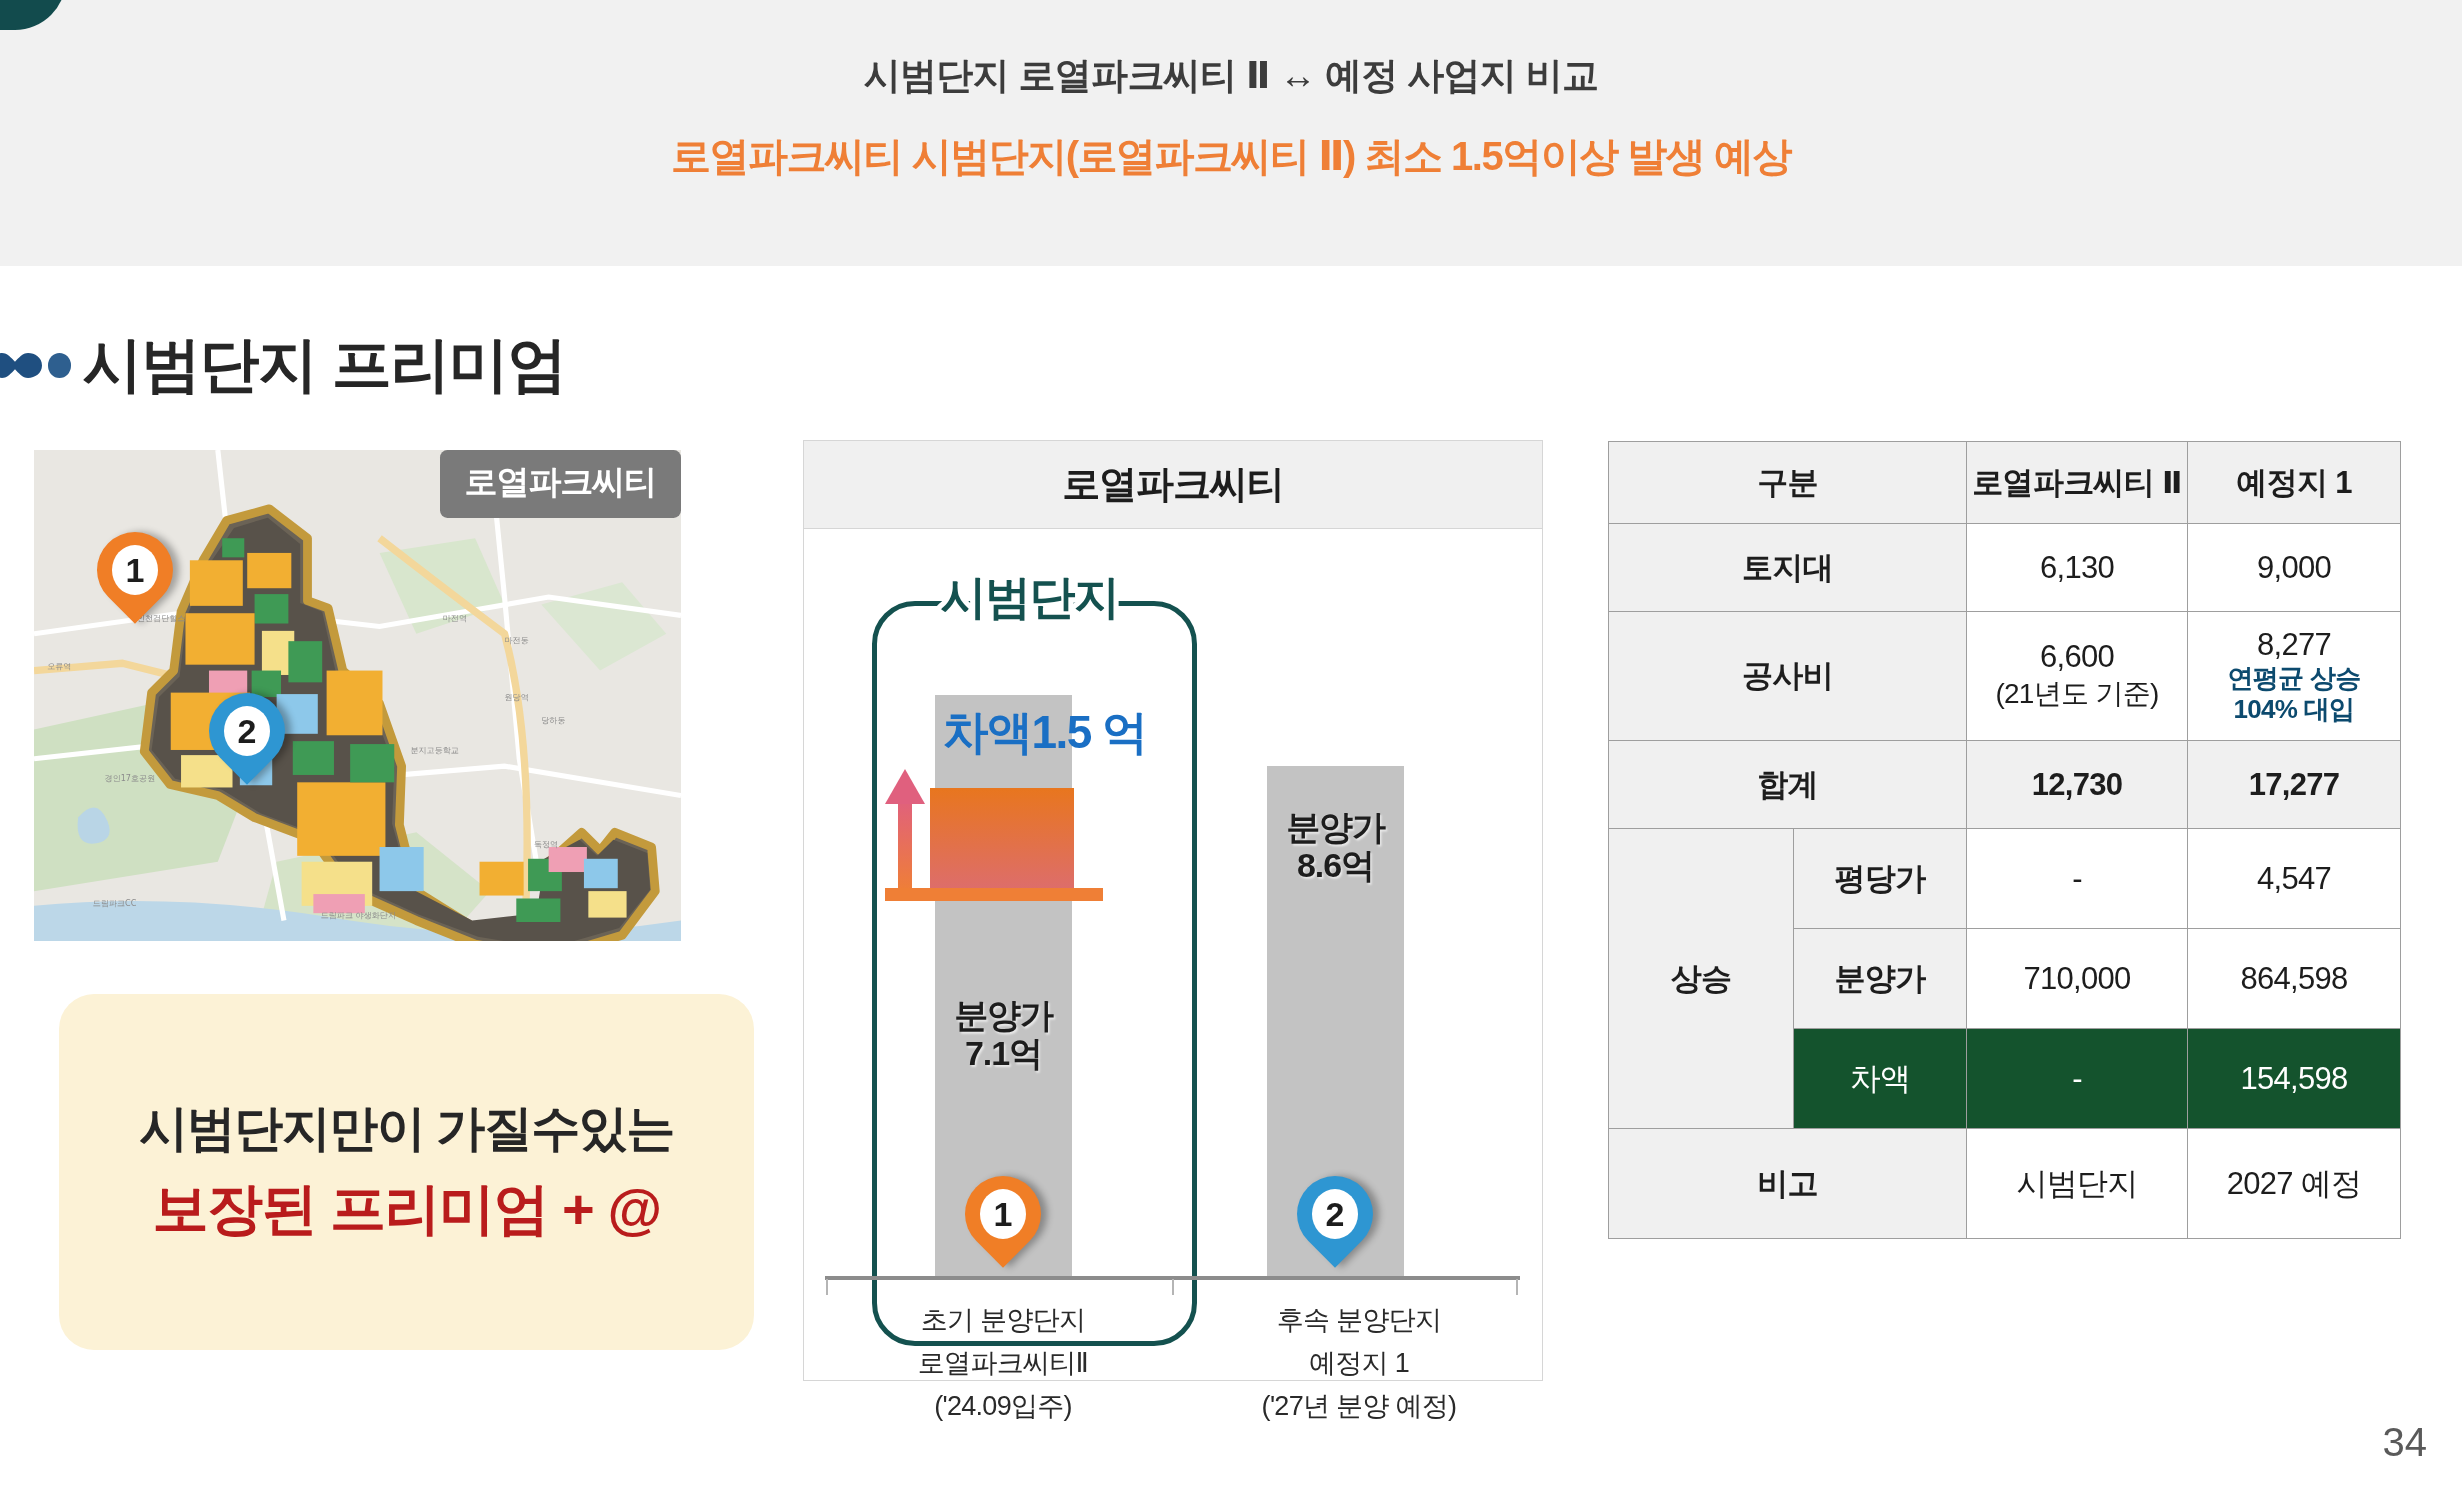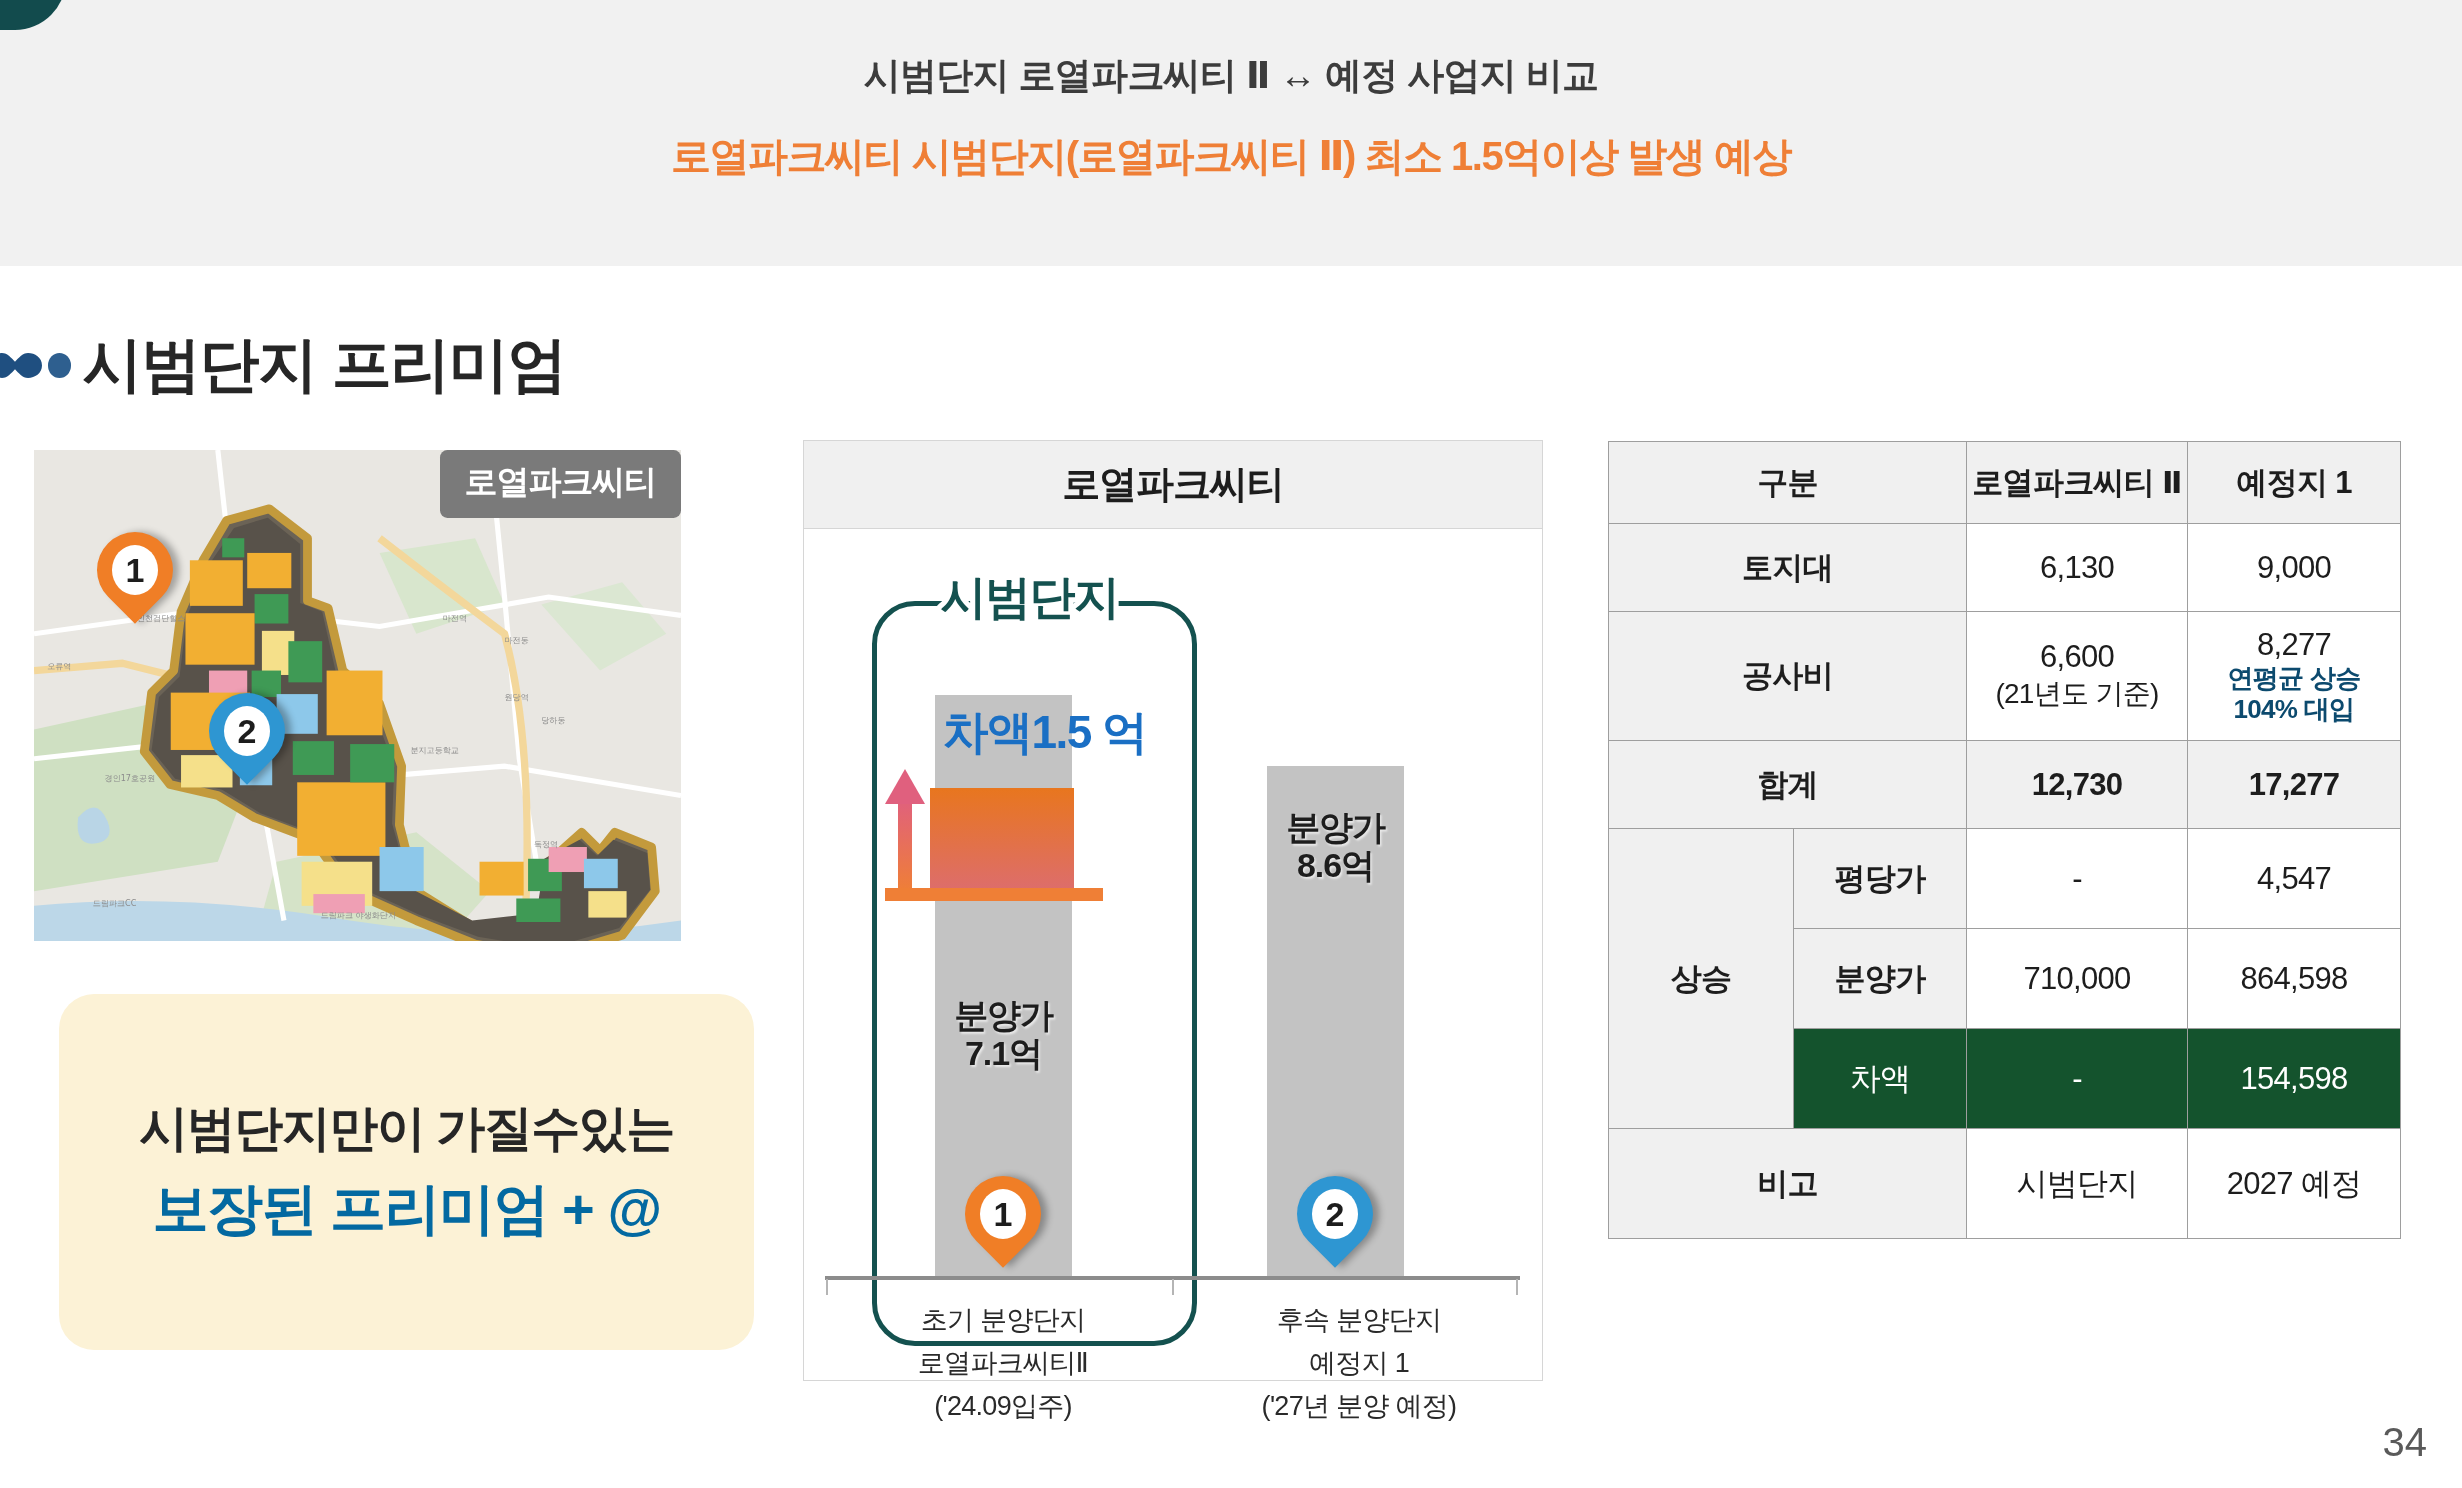--- a/index.html
+++ b/index.html
@@ -81,21 +81,21 @@
 
   
   .callout{
     position:absolute;left:38px;top:994px;width:695px;height:356px;
     background:#fcf2d6;border-radius:35px;
     display:flex;flex-direction:column;align-items:center;justify-content:center;
     gap:10.3px;
     margin-left:21px;
   }
   .callout-l1{font-size:49px;font-weight:bold;color:#262626;letter-spacing:-1.5px;}
-  .callout-l2{font-size:56px;font-weight:bold;color:#0369a1;letter-spacing:-1.5px;}
+  .callout-l2{font-size:56px;font-weight:bold;color:#b91c1c;letter-spacing:-1.5px;}
 
   
   .chart-card{
     position:absolute;left:803px;top:440px;width:738px;height:939px;
     background:#ffffff;border:1.5px solid #d6d6d6;
   }
   .chart-head{
     height:87px;background:#f0f0f0;border-bottom:1.5px solid #d6d6d6;
     display:flex;align-items:center;justify-content:center;
     font-size:38px;font-weight:bold;color:#1d1d1d;letter-spacing:-1.1px;

